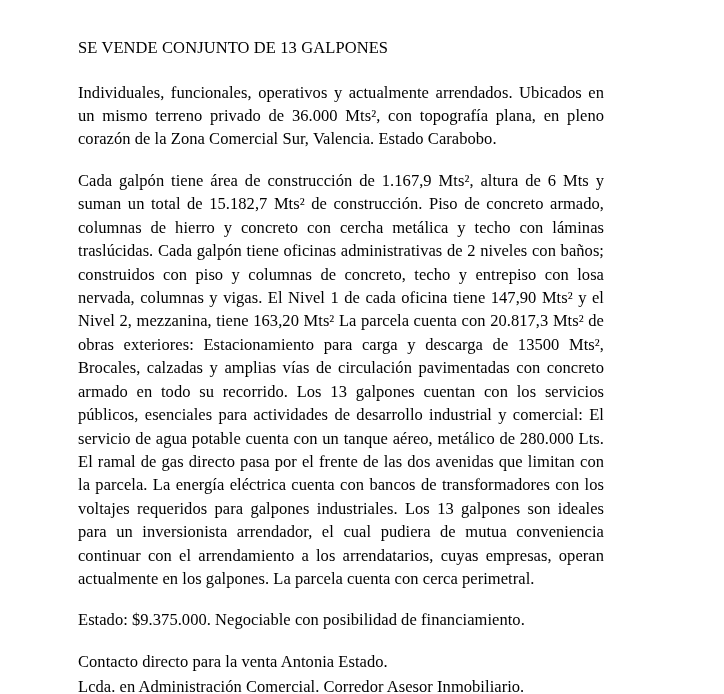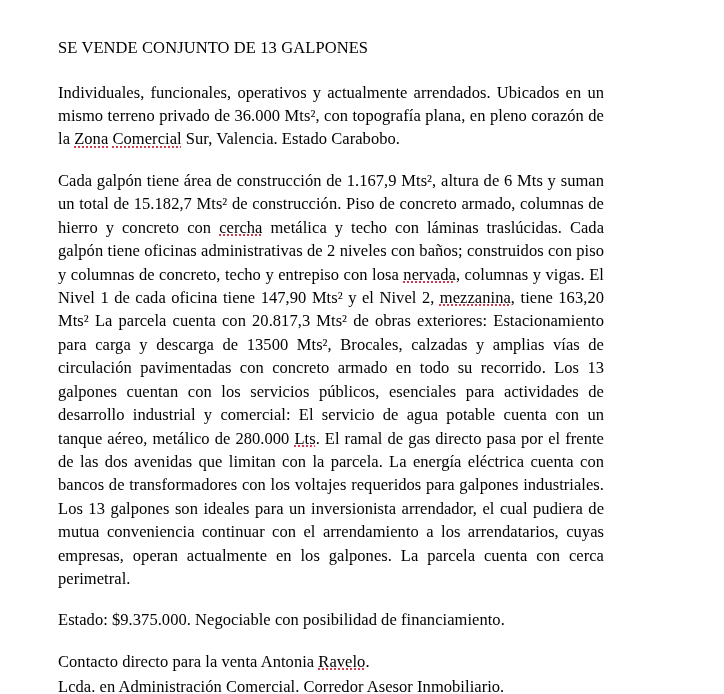--- a/index.html
+++ b/index.html
@@ -11,21 +11,21 @@
     width: 724px;
     height: 694px;
     font-family: "Liberation Serif", "DejaVu Serif", serif;
     color: #000000;
     overflow: hidden;
   }
   .page {
     width: 660px;
     height: 694px;
     box-sizing: border-box;
-    padding: 38px 56px 10px 58px;
+    padding: 38px 56px 10px 78px;
     background: #ffffff;
   }
   .doc-title {
     font-size: 16.5px;
     line-height: 1.25;
     margin: 0 0 22px 0;
     font-weight: normal;
     letter-spacing: 0.1px;
   }
   .para {
@@ -39,38 +39,37 @@
   .para.last {
     margin-bottom: 16px;
   }
   .para.tight {
     margin-bottom: 2px;
   }
   .para.nojustify {
     text-align: left;
   }
   .spell {
-    text-decoration: underline;
     text-decoration-style: dotted;
     text-decoration-color: #c8102e;
     text-underline-offset: 2px;
   }
 </style>
 </head>
 <body>
 
 <div class="page">
 
   <h1 class="doc-title">SE VENDE CONJUNTO DE 13 GALPONES</h1>
 
   <p class="para">Individuales, funcionales, operativos y actualmente arrendados. Ubicados en un mismo terreno privado de 36.000 Mts², con topografía plana, en pleno corazón de la <span class="spell">Zona</span> <span class="spell">Comercial</span> Sur, Valencia. Estado Carabobo.</p>
 
   <p class="para">Cada galpón tiene área de construcción de 1.167,9 Mts², altura de 6 Mts y suman un total de 15.182,7 Mts² de construcción. Piso de concreto armado, columnas de hierro y concreto con <span class="spell">cercha</span> metálica y techo con láminas traslúcidas. Cada galpón tiene oficinas administrativas de 2 niveles con baños; construidos con piso y columnas de concreto, techo y entrepiso con losa <span class="spell">nervada</span>, columnas y vigas. El Nivel 1 de cada oficina tiene 147,90 Mts² y el Nivel 2, <span class="spell">mezzanina</span>, tiene 163,20 Mts² La parcela cuenta con 20.817,3 Mts² de obras exteriores: Estacionamiento para carga y descarga de 13500 Mts², Brocales, calzadas y amplias vías de circulación pavimentadas con concreto armado en todo su recorrido. Los 13 galpones cuentan con los servicios públicos, esenciales para actividades de desarrollo industrial y comercial: El servicio de agua potable cuenta con un tanque aéreo, metálico de 280.000 <span class="spell">Lts</span>. El ramal de gas directo pasa por el frente de las dos avenidas que limitan con la parcela. La energía eléctrica cuenta con bancos de transformadores con los voltajes requeridos para galpones industriales. Los 13 galpones son ideales para un inversionista arrendador, el cual pudiera de mutua conveniencia continuar con el arrendamiento a los arrendatarios, cuyas empresas, operan actualmente en los galpones. La parcela cuenta con cerca perimetral.</p>
 
   <p class="para">Estado: $9.375.000. Negociable con posibilidad de financiamiento.</p>
 
-  <p class="para tight nojustify">Contacto directo para la venta Antonia <span class="spell">Ravelo</span>.</p>
+  <p class="para tight nojustify">Contacto directo para la venta Antonia <span class="spell">Estado</span>.</p>
 
   <p class="para nojustify">Lcda. en Administración Comercial. Corredor Asesor Inmobiliario.</p>
 
   <p class="para last nojustify"><span class="spell">Cel</span>: +58 412-430.38.12, +58 412-177.94.30, 0245-581.33.45</p>
 
 </div>
 
 </body></html>

